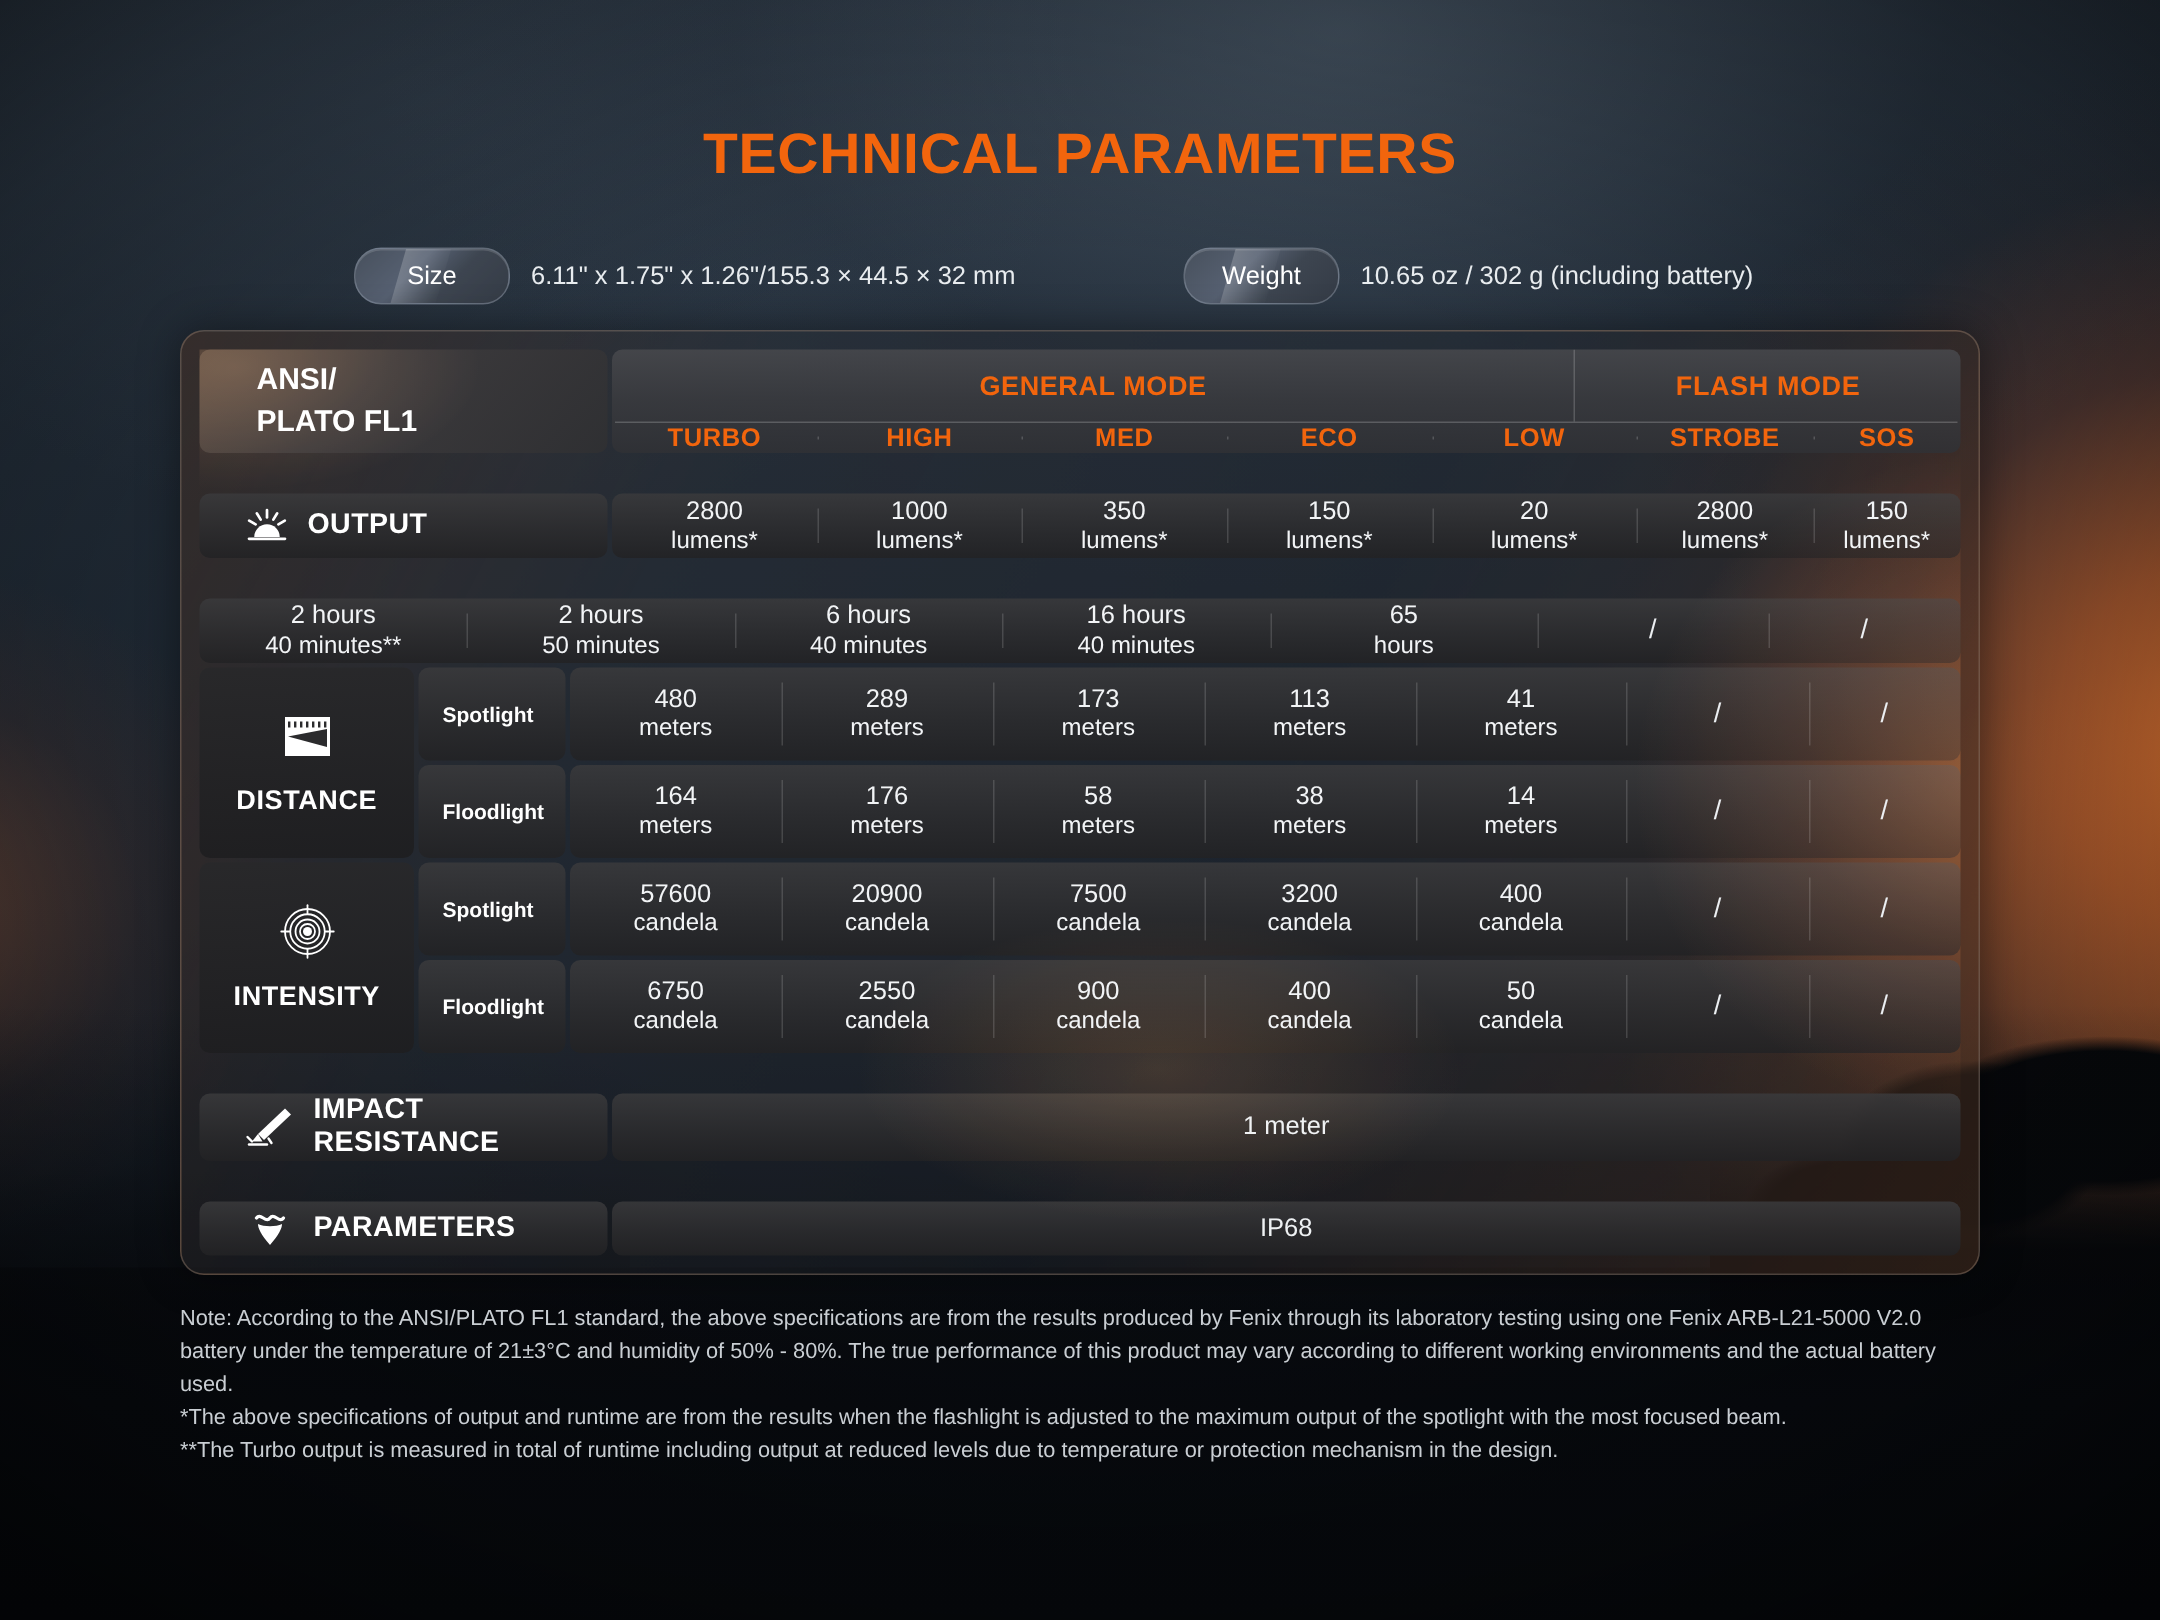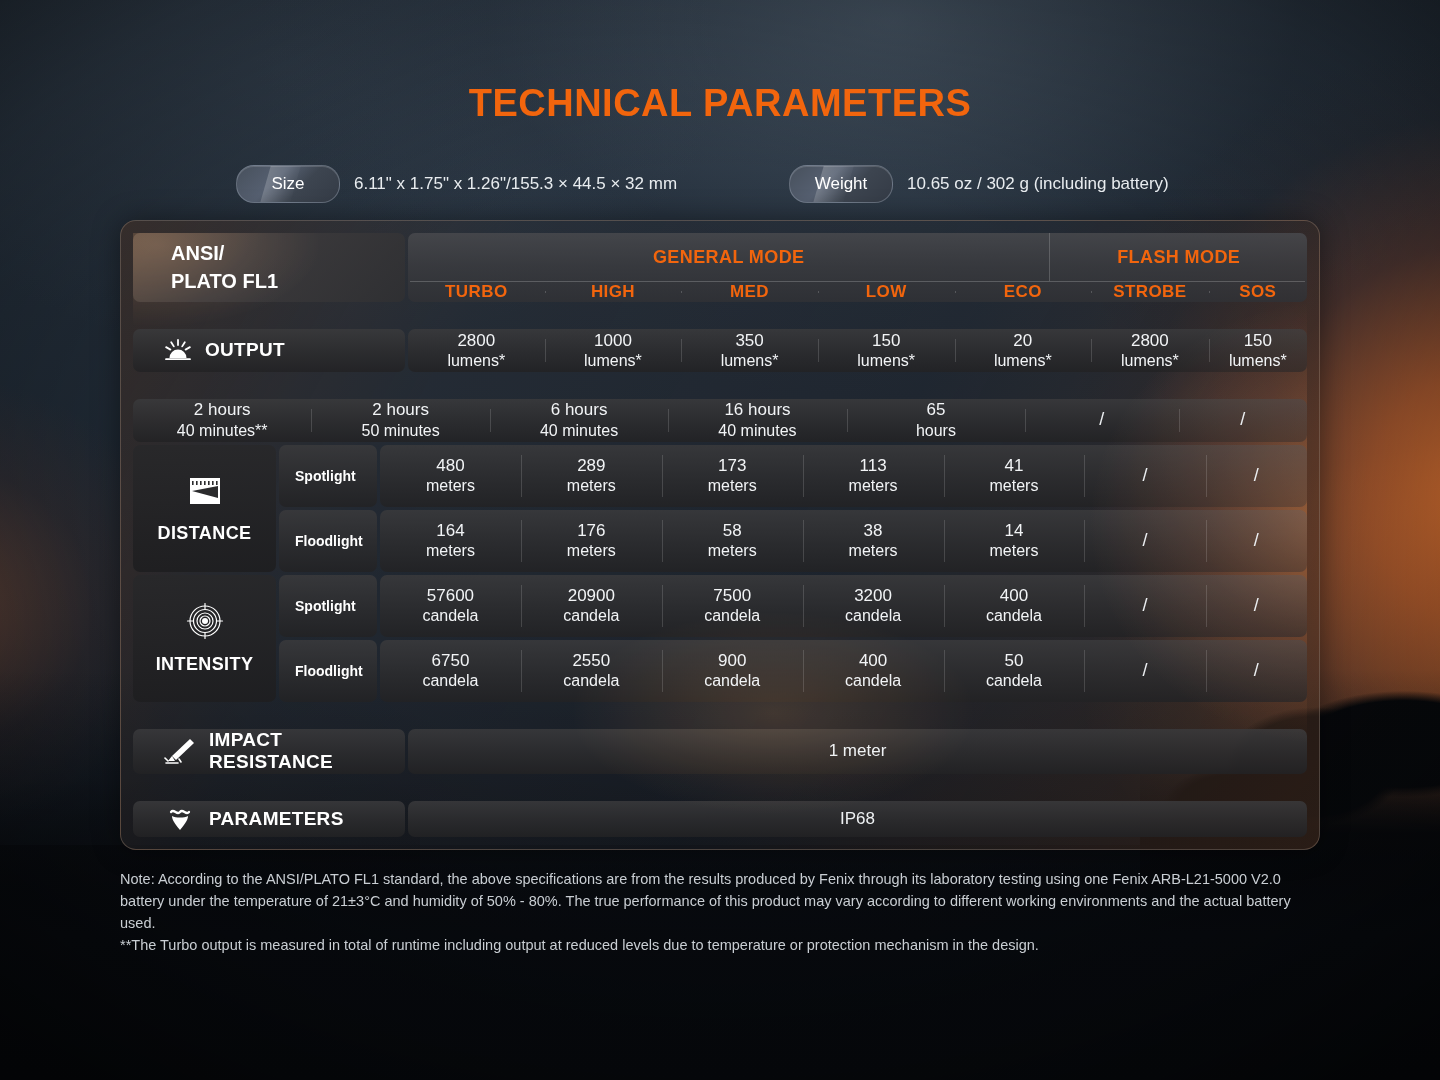--- a/index.html
+++ b/index.html
@@ -357,22 +357,22 @@
           <div class="modes-block">
             <div class="mode-group-row">
               <div class="mode-group general">GENERAL MODE</div>
               <div class="mode-group flash">FLASH MODE</div>
             </div>
             <div class="mode-head-sep"></div>
             <div class="mode-name-row">
               <div class="mode-name c-turbo">TURBO</div>
               <div class="mode-name c-high">HIGH</div>
               <div class="mode-name c-med">MED</div>
+              <div class="mode-name c-eco">ECO</div>
               <div class="mode-name c-low">LOW</div>
-              <div class="mode-name c-eco">ECO</div>
               <div class="mode-name c-strobe">STROBE</div>
               <div class="mode-name c-sos">SOS</div>
             </div>
           </div>
         </div>
 
         <div class="row r-output">
           <div class="label-cell tile">
             <span class="icon">
               <svg width="30" height="24" viewBox="0 0 30 24">
@@ -667,17 +667,18 @@
           <div class="data-area tile">
             <div class="full-value">IP68</div>
           </div>
         </div>
 
       </div>
     </div>
 
     <div class="notes">
       <p>Note:  According to the ANSI/PLATO FL1 standard, the above specifications are from the results produced by Fenix through its laboratory testing using one Fenix ARB-L21-5000 V2.0 battery under the temperature of 21±3°C and humidity of 50% - 80%. The true performance of this product may vary according to different working environments and the actual battery used.</p>
+      <p>*The above specifications of output and runtime are from the results when the flashlight is adjusted to the maximum output of the spotlight with the most focused beam.</p>
       <p>**The Turbo output is measured in total of runtime including output at reduced levels due to temperature or protection mechanism in the design.</p>
     </div>
 
   </div>
 </div>
 
 </body></html>

